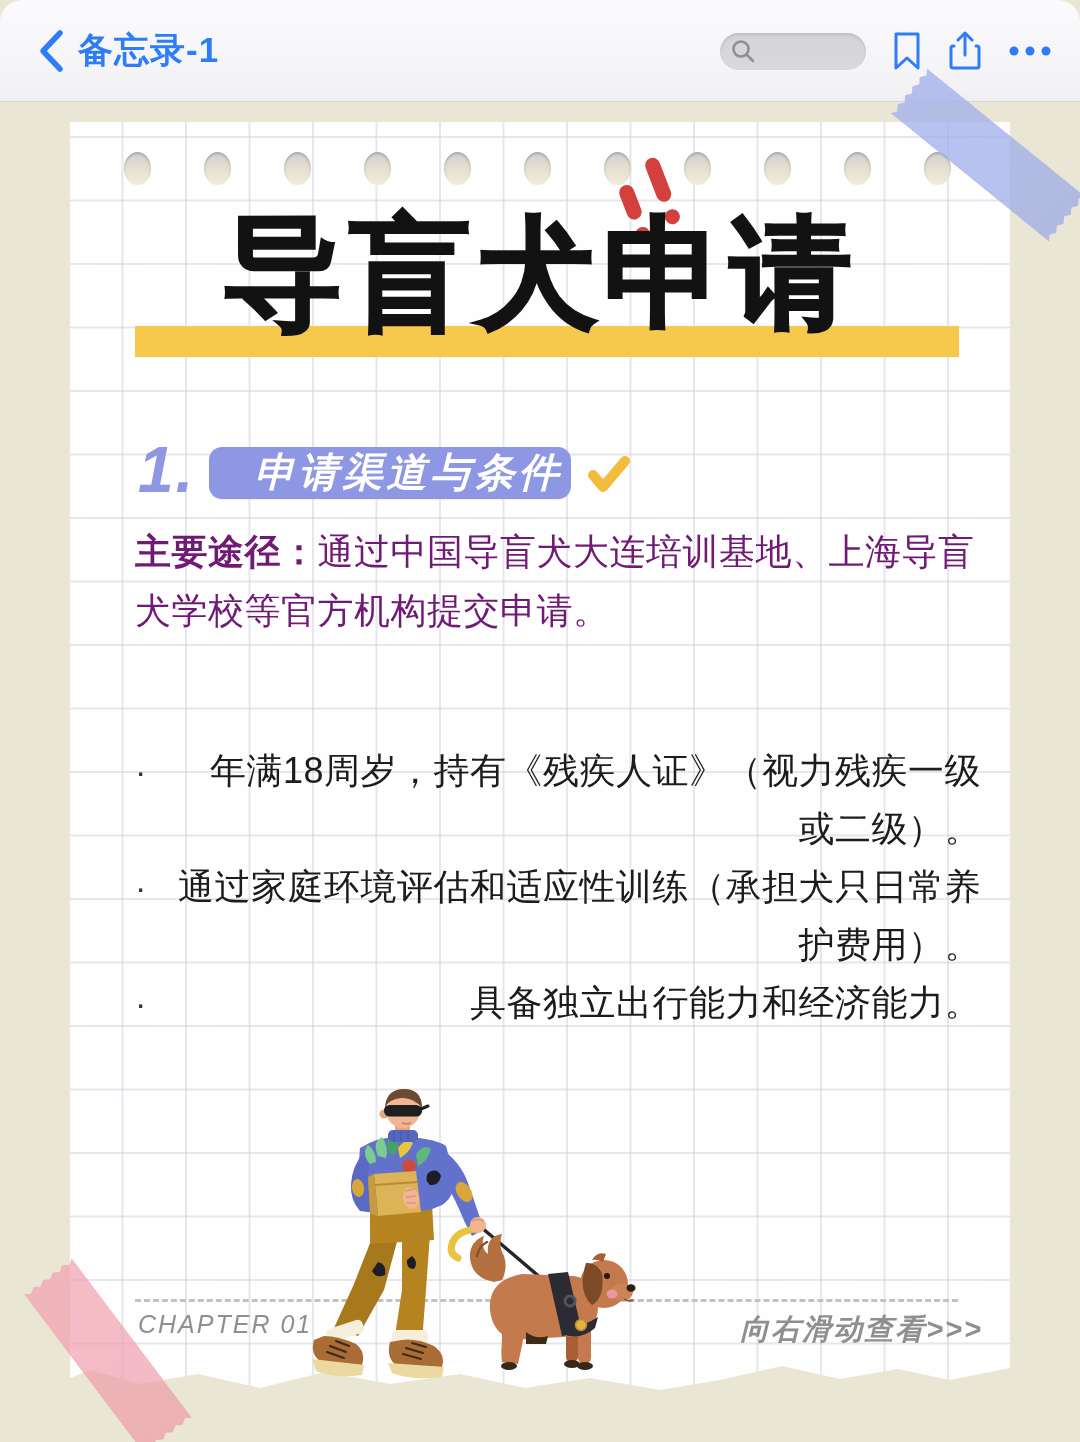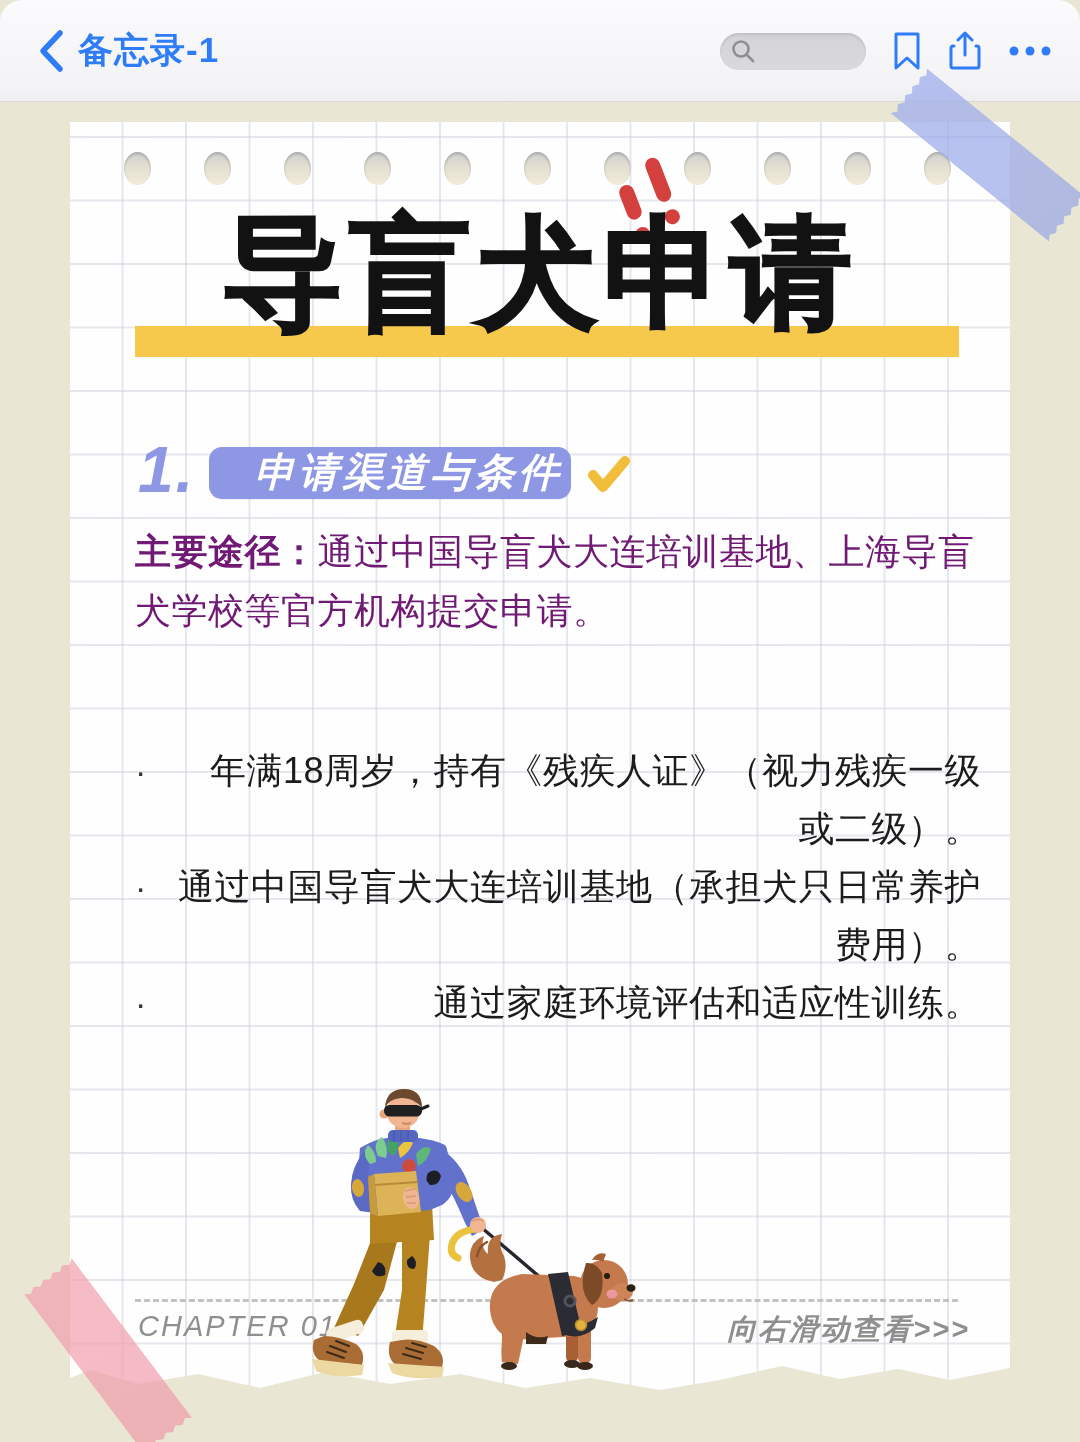--- a/index.html
+++ b/index.html
@@ -85,22 +85,22 @@
   .section-badge span{font-size:40px;font-weight:700;font-style:italic;color:#fff;letter-spacing:4px;transform:translateY(-1px);margin-left:36px;}
   .check-icon{margin-left:16px;margin-top:8px;}
   .para{position:absolute;left:135px;width:846px;font-size:36px;line-height:59px;color:#701a75;z-index:4;letter-spacing:0.5px;}
   .para .lead{font-weight:700;}
   .p1{top:522px;} .p2{top:679px;}
   .bullets{position:absolute;left:135px;top:742px;width:846px;z-index:4;}
   .bullet{display:flex;font-size:36px;line-height:58px;color:#1c1c1c;letter-spacing:0.5px;}
   .bullet .mark{width:40px;flex:0 0 40px;text-align:left;color:#333;font-size:34px;}
   .bullet .txt{flex:1;text-align:right;}
   .dashed-line{position:absolute;left:135px;top:1299px;width:823px;border-top:3px dashed #c2c2c4;z-index:2;}
-  .chapter{position:absolute;left:138px;top:1310px;font-size:29px;font-style:italic;color:#8f8f8f;letter-spacing:2px;z-index:2;}
-  .swipe-hint{position:absolute;left:572px;top:1310px;width:398px;text-align:right;font-size:29px;font-weight:600;font-style:italic;color:#8f8f8f;letter-spacing:2px;z-index:2;}
+  .chapter{position:absolute;left:138px;top:1310px;font-size:25px;font-style:italic;color:#8f8f8f;letter-spacing:2px;z-index:2;}
+  .swipe-hint{position:absolute;left:585px;top:1310px;width:398px;text-align:right;font-size:29px;font-weight:600;font-style:italic;color:#8f8f8f;letter-spacing:2px;z-index:2;}
   .illus{position:absolute;left:280px;top:1078px;width:420px;height:330px;z-index:4;}
 </style>
 </head>
 <body>
 
 <div id="app">
 
   <div class="paper"></div>
 
   <div class="holes">
@@ -146,25 +146,25 @@
     <div class="para p1"><span class="lead">主要途径：</span><span>通过中国导盲犬大连培训基地、上海导盲犬学校等官方机构提交申请。</span></div>
 
 
     <div class="bullets">
       <div class="bullet">
         <span class="mark">·</span>
         <span class="txt">年满18周岁，持有《残疾人证》（视力残疾一级或二级）。</span>
       </div>
       <div class="bullet">
         <span class="mark">·</span>
-        <span class="txt">通过中国导盲犬大连培训基地（承担犬只日常养护费用）。</span>
+        <span class="txt">通过家庭环境评估和适应性训练（承担犬只日常养护费用）。</span>
       </div>
       <div class="bullet">
         <span class="mark">·</span>
-        <span class="txt">通过家庭环境评估和适应性训练。</span>
+        <span class="txt">具备独立出行能力和经济能力。</span>
       </div>
     </div>
 
     <div class="dashed-line"></div>
     <div class="chapter">CHAPTER 01</div>
     <div class="swipe-hint">向右滑动查看&gt;&gt;&gt;</div>
 
     <svg class="illus" viewBox="0 0 420 330">
 
       <path d="M202,150 Q240,182 284,220" fill="none" stroke="#26262e" stroke-width="3.5" stroke-linecap="round"></path>

